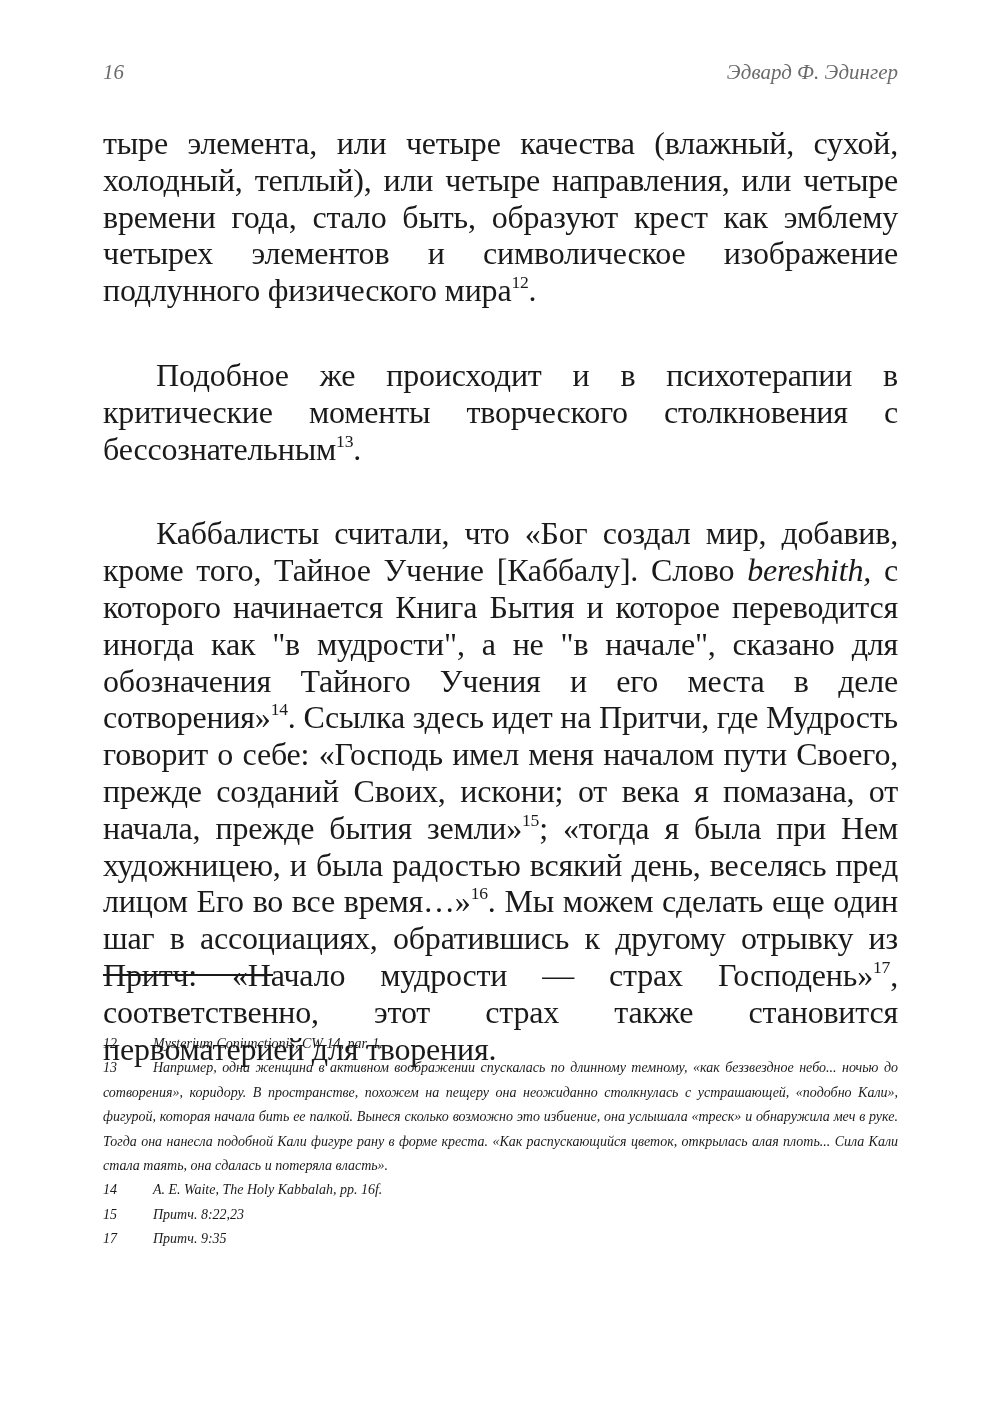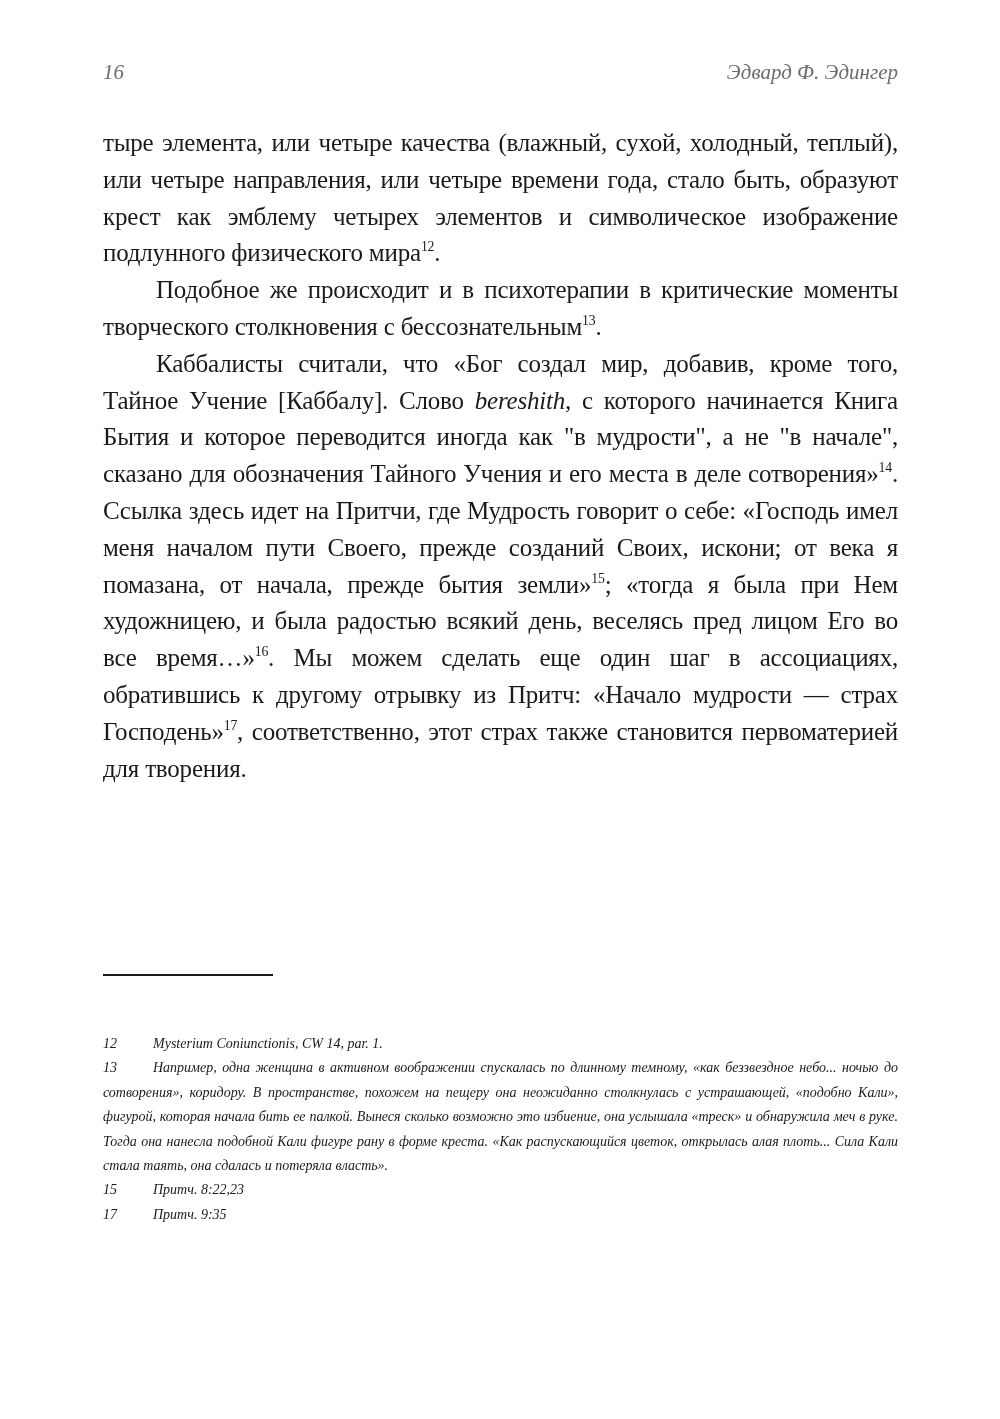--- a/index.html
+++ b/index.html
@@ -39,30 +39,31 @@
     .running-head .author {
       position: absolute;
       right: 0;
       top: 0;
     }
     .body-text {
       position: absolute;
       top: 125px;
       left: 0;
       width: 795px;
-      font-size: 25px;
+      font-size: 32px;
       line-height: 36.8px;
       text-align: justify;
       letter-spacing: -0.2px;
     }
     .body-text p {
       margin: 0;
     }
     .body-text p.indent {
       text-indent: 53px;
+      margin-top: 48px;
     }
     sup {
       font-size: 0.55em;
       line-height: 0;
       vertical-align: 0.75em;
     }
     .fn-rule {
       position: absolute;
       top: 974px;
       left: 0;
@@ -111,20 +112,23 @@
   <div class="fn-rule"></div>
 
   <div class="footnotes">
     <p class="fn">
       <span class="num">12</span><span>Mysterium Coniunctionis, CW 14, par. 1.</span>
     </p>
     <p class="fn">
       <span class="num">13</span><span>Например, одна женщина в активном воображении спускалась по длинному темному, «как беззвездное небо... ночью до сотворения», коридору. В пространстве, похожем на пещеру она неожиданно столкнулась с устрашающей, «подобно Кали», фигурой, которая начала бить ее палкой. Вынеся сколько возможно это избиение, она услышала «треск» и обнаружила меч в руке. Тогда она нанесла подобной Кали фигуре рану в форме креста. «Как распускающийся цветок, открылась алая плоть... Сила Кали стала таять, она сдалась и потеряла власть».</span>
     </p>
     <p class="fn short">
+      <span class="num">14</span><span>A. E. Waite, The Holy Kabbalah, pp. 16f.</span>
+    </p>
+    <p class="fn short">
       <span class="num">15</span><span>Притч. 8:22,23</span>
     </p>
     <p class="fn short">
       <span class="num">17</span><span>Притч. 9:35</span>
     </p>
   </div>
 
 </div>
 
 </body></html>

